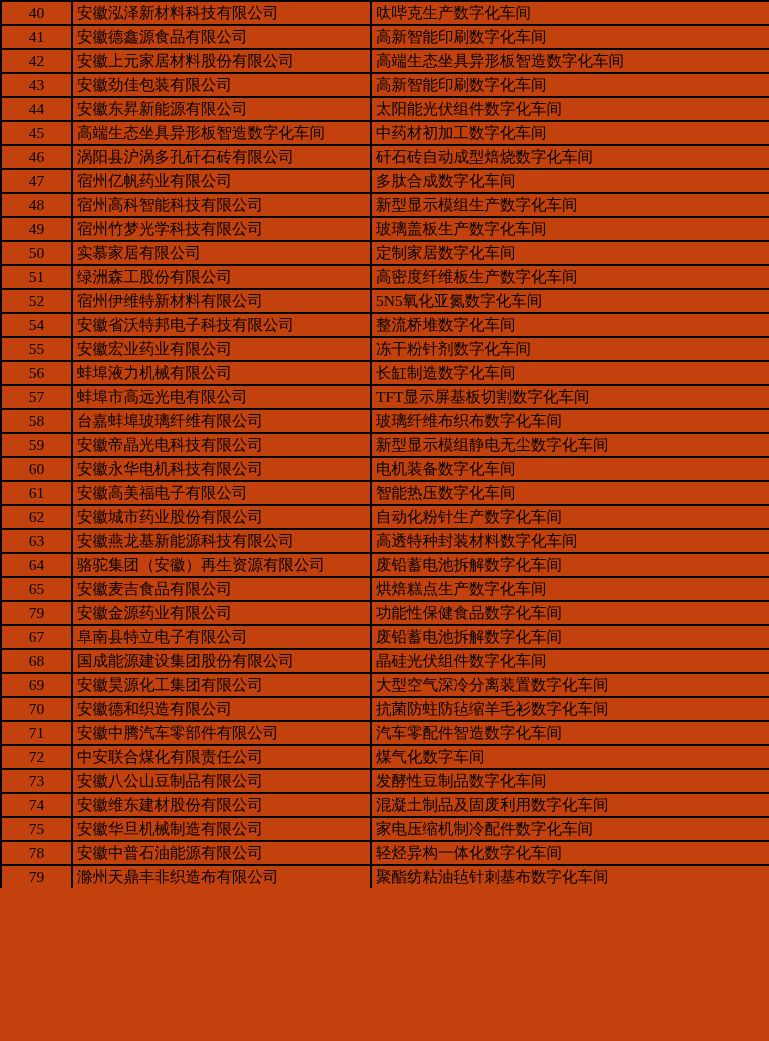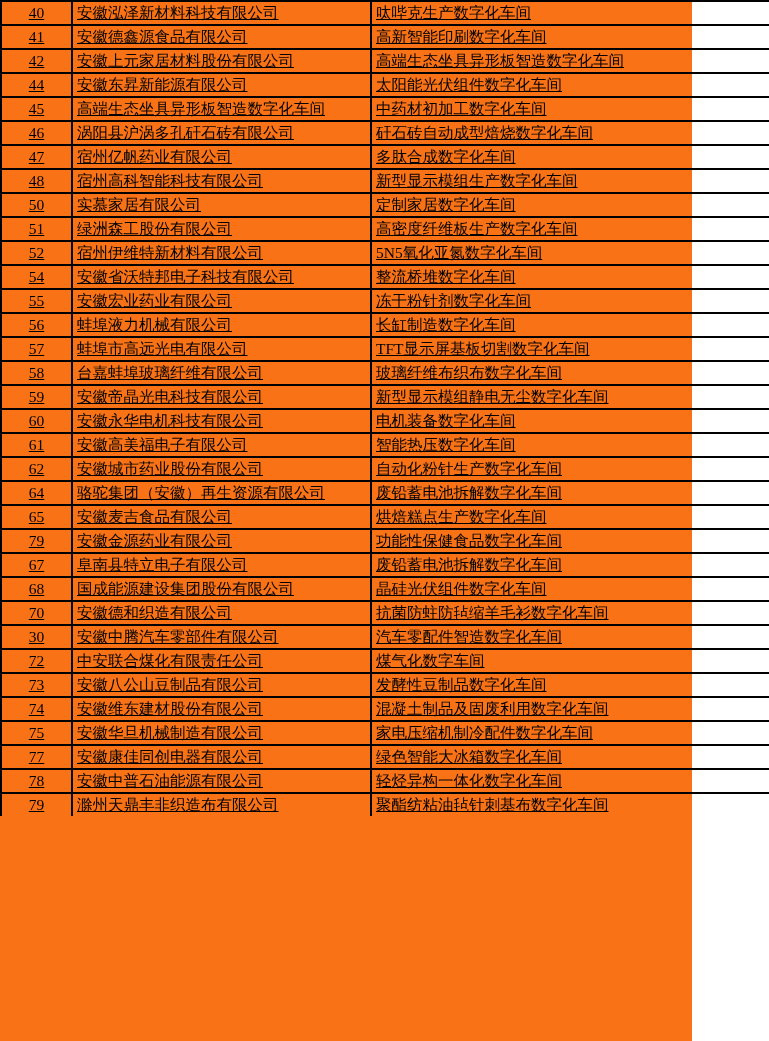--- a/index.html
+++ b/index.html
@@ -8,25 +8,24 @@
     background: #ffffff;
   }
   body {
     width: 769px;
     height: 1041px;
     overflow: hidden;
     font-family: "Liberation Serif", serif;
     color: #000000;
   }
   .doc-page {
-    width: 692px;
+    width: 769px;
     height: 1041px;
-    background: #f97316;
+    background: #c2410c;
     box-sizing: border-box;
-    text-decoration: underline;
   }
   table.companies-table {
     width: 769px;
     border-collapse: collapse;
     table-layout: fixed;
   }
   table.companies-table td {
     border: 2px solid #000000;
     height: 22px;
     padding: 0 4px;
@@ -75,20 +74,25 @@
           <td class="cell-num">41</td>
           <td class="cell-company">安徽德鑫源食品有限公司</td>
           <td class="cell-workshop">高新智能印刷数字化车间</td>
         </tr>
         <tr>
           <td class="cell-num">42</td>
           <td class="cell-company">安徽上元家居材料股份有限公司</td>
           <td class="cell-workshop">高端生态坐具异形板智造数字化车间</td>
         </tr>
         <tr>
+          <td class="cell-num">43</td>
+          <td class="cell-company">安徽劲佳包装有限公司</td>
+          <td class="cell-workshop">高新智能印刷数字化车间</td>
+        </tr>
+        <tr>
           <td class="cell-num">44</td>
           <td class="cell-company">安徽东昇新能源有限公司</td>
           <td class="cell-workshop">太阳能光伏组件数字化车间</td>
         </tr>
         <tr>
           <td class="cell-num">45</td>
           <td class="cell-company">高端生态坐具异形板智造数字化车间</td>
           <td class="cell-workshop">中药材初加工数字化车间</td>
         </tr>
         <tr>
@@ -100,20 +104,25 @@
           <td class="cell-num">47</td>
           <td class="cell-company">宿州亿帆药业有限公司</td>
           <td class="cell-workshop">多肽合成数字化车间</td>
         </tr>
         <tr>
           <td class="cell-num">48</td>
           <td class="cell-company">宿州高科智能科技有限公司</td>
           <td class="cell-workshop">新型显示模组生产数字化车间</td>
         </tr>
         <tr>
+          <td class="cell-num">49</td>
+          <td class="cell-company">宿州竹梦光学科技有限公司</td>
+          <td class="cell-workshop">玻璃盖板生产数字化车间</td>
+        </tr>
+        <tr>
           <td class="cell-num">50</td>
           <td class="cell-company">实慕家居有限公司</td>
           <td class="cell-workshop">定制家居数字化车间</td>
         </tr>
         <tr>
           <td class="cell-num">51</td>
           <td class="cell-company">绿洲森工股份有限公司</td>
           <td class="cell-workshop">高密度纤维板生产数字化车间</td>
         </tr>
         <tr>
@@ -160,20 +169,25 @@
           <td class="cell-num">61</td>
           <td class="cell-company">安徽高美福电子有限公司</td>
           <td class="cell-workshop">智能热压数字化车间</td>
         </tr>
         <tr>
           <td class="cell-num">62</td>
           <td class="cell-company">安徽城市药业股份有限公司</td>
           <td class="cell-workshop">自动化粉针生产数字化车间</td>
         </tr>
         <tr>
+          <td class="cell-num">63</td>
+          <td class="cell-company">安徽燕龙基新能源科技有限公司</td>
+          <td class="cell-workshop">高透特种封装材料数字化车间</td>
+        </tr>
+        <tr>
           <td class="cell-num">64</td>
           <td class="cell-company">骆驼集团（安徽）再生资源有限公司</td>
           <td class="cell-workshop">废铅蓄电池拆解数字化车间</td>
         </tr>
         <tr>
           <td class="cell-num">65</td>
           <td class="cell-company">安徽麦吉食品有限公司</td>
           <td class="cell-workshop">烘焙糕点生产数字化车间</td>
         </tr>
         <tr>
@@ -185,26 +199,31 @@
           <td class="cell-num">67</td>
           <td class="cell-company">阜南县特立电子有限公司</td>
           <td class="cell-workshop">废铅蓄电池拆解数字化车间</td>
         </tr>
         <tr>
           <td class="cell-num">68</td>
           <td class="cell-company">国成能源建设集团股份有限公司</td>
           <td class="cell-workshop">晶硅光伏组件数字化车间</td>
         </tr>
         <tr>
+          <td class="cell-num">69</td>
+          <td class="cell-company">安徽昊源化工集团有限公司</td>
+          <td class="cell-workshop">大型空气深冷分离装置数字化车间</td>
+        </tr>
+        <tr>
           <td class="cell-num">70</td>
           <td class="cell-company">安徽德和织造有限公司</td>
           <td class="cell-workshop">抗菌防蛀防毡缩羊毛衫数字化车间</td>
         </tr>
         <tr>
-          <td class="cell-num">30</td>
+          <td class="cell-num">71</td>
           <td class="cell-company">安徽中腾汽车零部件有限公司</td>
           <td class="cell-workshop">汽车零配件智造数字化车间</td>
         </tr>
         <tr>
           <td class="cell-num">72</td>
           <td class="cell-company">中安联合煤化有限责任公司</td>
           <td class="cell-workshop">煤气化数字车间</td>
         </tr>
         <tr>
           <td class="cell-num">73</td>
@@ -213,25 +232,20 @@
         </tr>
         <tr>
           <td class="cell-num">74</td>
           <td class="cell-company">安徽维东建材股份有限公司</td>
           <td class="cell-workshop">混凝土制品及固废利用数字化车间</td>
         </tr>
         <tr>
           <td class="cell-num">75</td>
           <td class="cell-company">安徽华旦机械制造有限公司</td>
           <td class="cell-workshop">家电压缩机制冷配件数字化车间</td>
-        </tr>
-        <tr>
-          <td class="cell-num">77</td>
-          <td class="cell-company">安徽康佳同创电器有限公司</td>
-          <td class="cell-workshop">绿色智能大冰箱数字化车间</td>
         </tr>
         <tr>
           <td class="cell-num">78</td>
           <td class="cell-company">安徽中普石油能源有限公司</td>
           <td class="cell-workshop">轻烃异构一体化数字化车间</td>
         </tr>
         <tr>
           <td class="cell-num">79</td>
           <td class="cell-company">滁州天鼎丰非织造布有限公司</td>
           <td class="cell-workshop">聚酯纺粘油毡针刺基布数字化车间</td>

